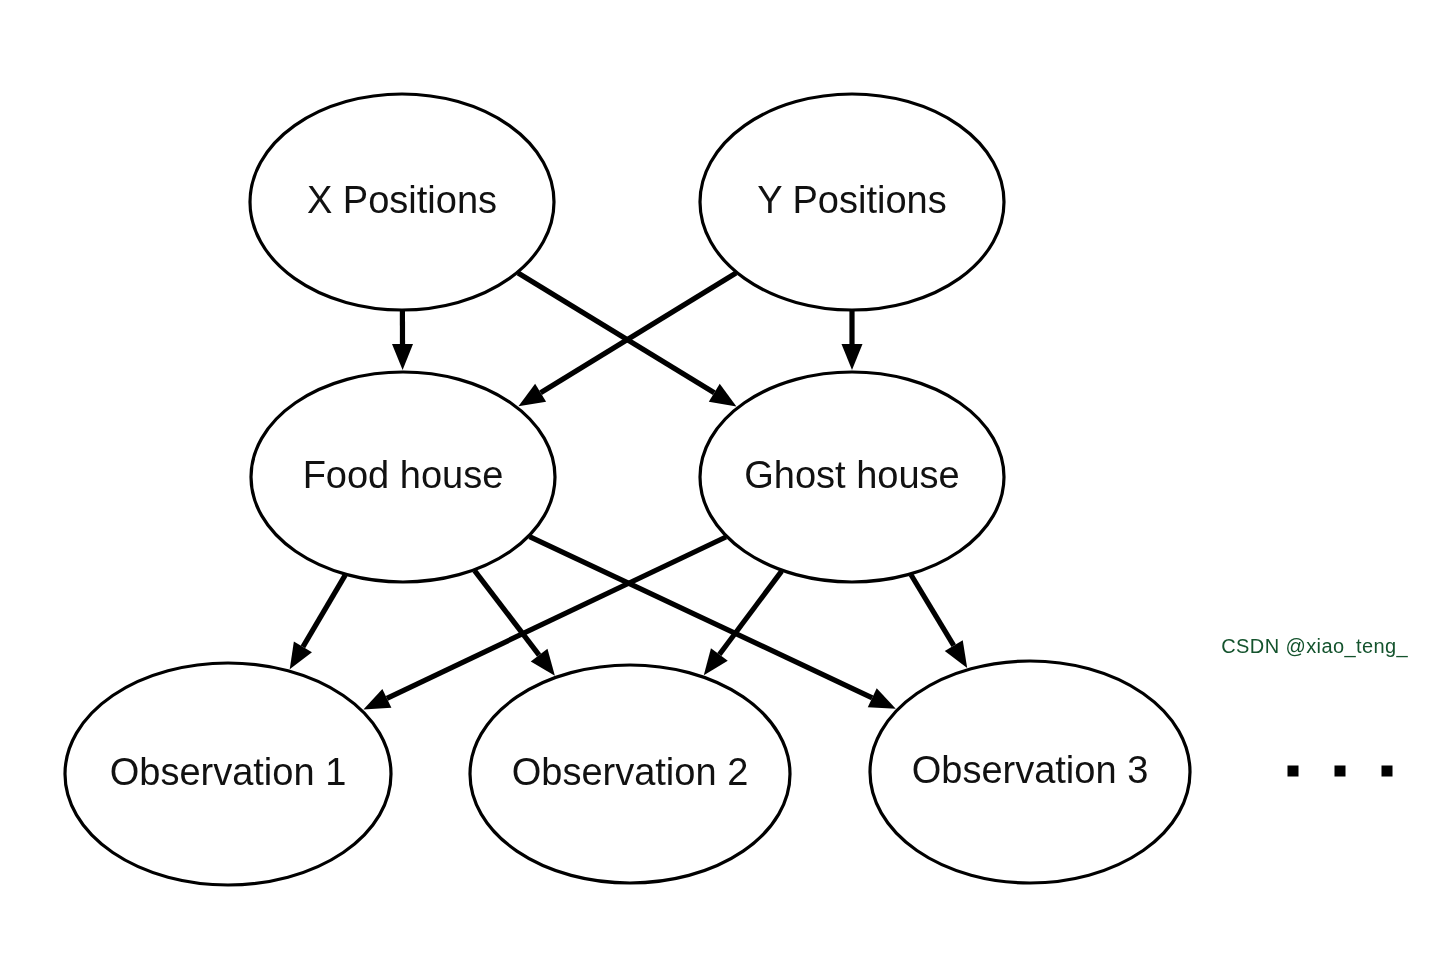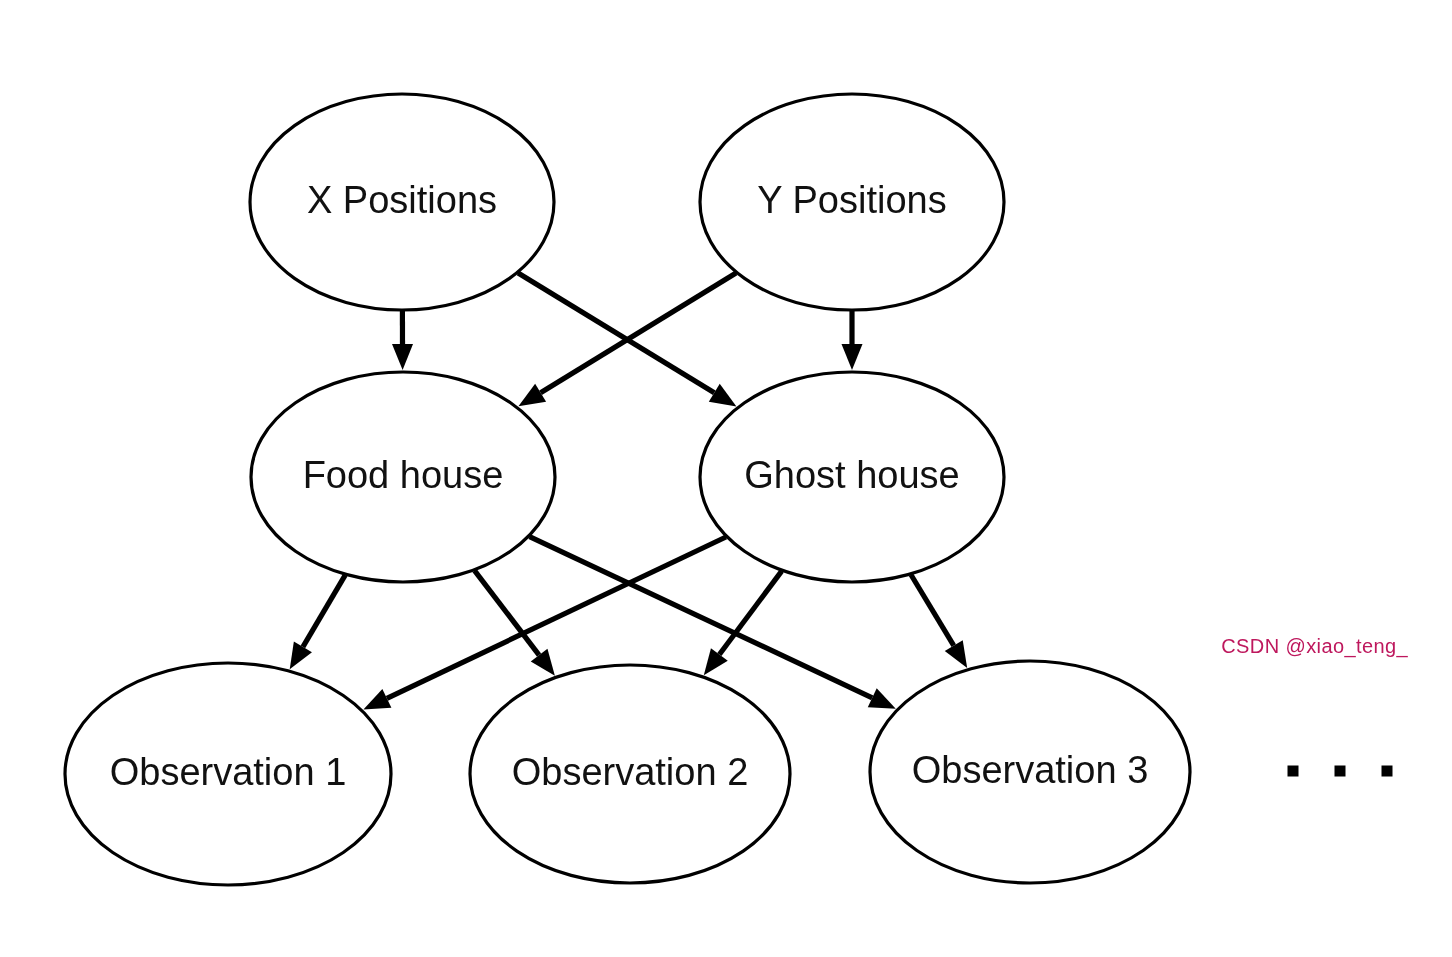--- a/index.html
+++ b/index.html
@@ -52,21 +52,21 @@
   }
   .ellipsis-dot {
     fill: #000000;
   }
   .watermark {
     position: absolute;
     right: 44px;
     bottom: 18px;
     font-family: "Liberation Sans", sans-serif;
     font-size: 20px;
-    color: #be185d;
+    color: #14532d;
     letter-spacing: 0.4px;
     white-space: nowrap;
   }
 </style>
 </head>
 <body>
 
 <div id="canvas">
 
   <svg id="graph" viewBox="0 0 1452 957" xmlns="http://www.w3.org/2000/svg">

